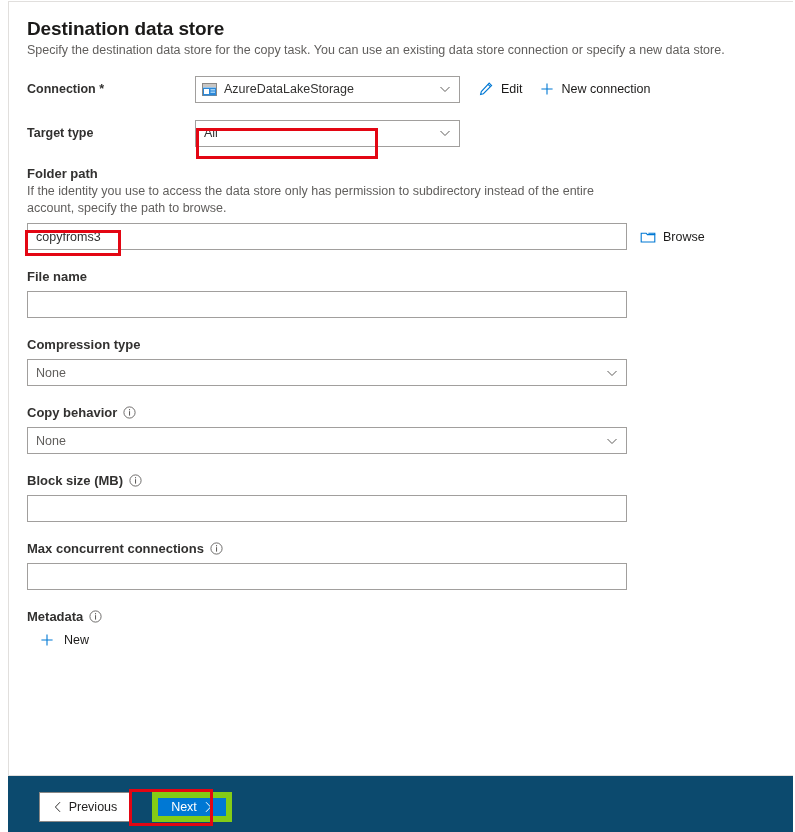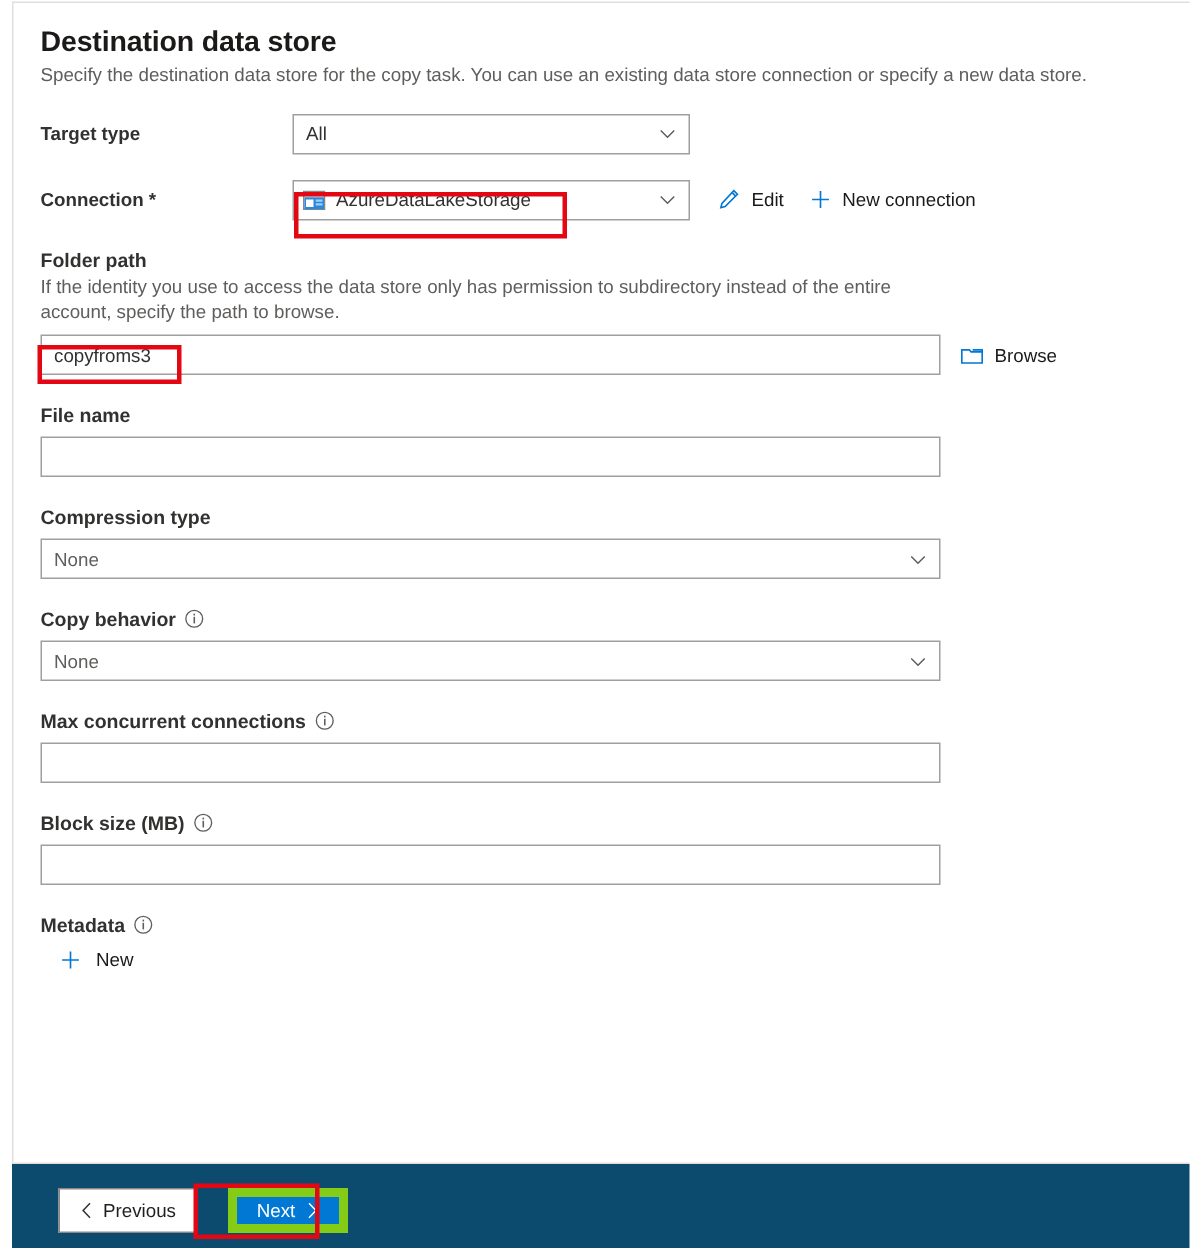--- a/index.html
+++ b/index.html
@@ -251,32 +251,20 @@
 
   <div class="top-rule"></div>
   <div class="left-rule"></div>
   <div class="bottom-rule"></div>
 
   <div class="content">
 
     <div class="page-title">Destination data store</div>
 
     <div class="page-desc">Specify the destination data store for the copy task. You can use an existing data store connection or specify a new data store.</div>
-
-    <div class="inline-row">
-      <div class="inline-label">Target type</div>
-      <div class="ctl ctl-target">
-        <span class="val">All</span>
-        <span class="chev">
-          <svg viewBox="0 0 12 12" width="12" height="12">
-              <path d="M1.5 4 L6 8.5 L10.5 4" fill="none" stroke="#605e5c" stroke-width="1"></path>
-            </svg>
-        </span>
-      </div>
-    </div>
 
     <div class="inline-row">
       <div class="inline-label">Connection *</div>
       <div class="ctl ctl-conn">
         <span class="conn-icon">
           <svg viewBox="0 0 15 13" width="15" height="13">
             <rect x="0.5" y="0.5" width="14" height="12" fill="#ffffff" stroke="#8a8886" stroke-width="1"></rect>
             <rect x="1" y="1" width="13" height="3" fill="#c8c6c4"></rect>
             <rect x="1" y="4.5" width="13" height="8" fill="#2b88d8"></rect>
             <rect x="2" y="6" width="5" height="5" fill="#ffffff"></rect>
@@ -306,20 +294,32 @@
           <span class="action-ico">
             <svg viewBox="0 0 16 16" width="16" height="16">
               <path d="M8 2.4 L8 13.6 M2.4 8 L13.6 8" stroke="#0078d4" stroke-width="1.1" fill="none"></path>
             </svg>
           </span>
           <span>New connection</span>
         </div>
       </div>
     </div>
 
+    <div class="inline-row">
+      <div class="inline-label">Target type</div>
+      <div class="ctl ctl-target">
+        <span class="val">All</span>
+        <span class="chev">
+          <svg viewBox="0 0 12 12" width="12" height="12">
+              <path d="M1.5 4 L6 8.5 L10.5 4" fill="none" stroke="#605e5c" stroke-width="1"></path>
+            </svg>
+        </span>
+      </div>
+    </div>
+
     <div class="field">
       <div class="field-label">Folder path</div>
       <div class="field-help">If the identity you use to access the data store only has permission to subdirectory instead of the entire account, specify the path to browse.</div>
       <div class="field-ctl-row">
         <div class="ctl full-ctl">
           <span class="val">copyfroms3</span>
         </div>
         <div class="action-link">
           <span class="action-ico">
             <svg viewBox="0 0 16 16" width="16" height="16">
@@ -373,39 +373,39 @@
             <svg viewBox="0 0 12 12" width="12" height="12">
                 <path d="M1.5 4 L6 8.5 L10.5 4" fill="none" stroke="#605e5c" stroke-width="1"></path>
               </svg>
           </span>
         </div>
       </div>
     </div>
 
     <div class="field">
       <div class="field-label">
-        <span>Max concurrent connections</span>
+        <span>Block size (MB)</span>
         <span class="info-ico">
           <svg viewBox="0 0 13 13" width="13" height="13">
             <circle cx="6.5" cy="6.5" r="5.6" fill="none" stroke="#605e5c" stroke-width="0.9"></circle>
             <rect x="6" y="5.2" width="1.05" height="4.4" fill="#605e5c"></rect>
             <rect x="6" y="3.1" width="1.05" height="1.2" fill="#605e5c"></rect>
           </svg>
         </span>
       </div>
       <div class="field-ctl-row">
         <div class="ctl full-ctl">
           <span class="val"></span>
         </div>
       </div>
     </div>
 
     <div class="field">
       <div class="field-label">
-        <span>Block size (MB)</span>
+        <span>Max concurrent connections</span>
         <span class="info-ico">
           <svg viewBox="0 0 13 13" width="13" height="13">
             <circle cx="6.5" cy="6.5" r="5.6" fill="none" stroke="#605e5c" stroke-width="0.9"></circle>
             <rect x="6" y="5.2" width="1.05" height="4.4" fill="#605e5c"></rect>
             <rect x="6" y="3.1" width="1.05" height="1.2" fill="#605e5c"></rect>
           </svg>
         </span>
       </div>
       <div class="field-ctl-row">
         <div class="ctl full-ctl">

